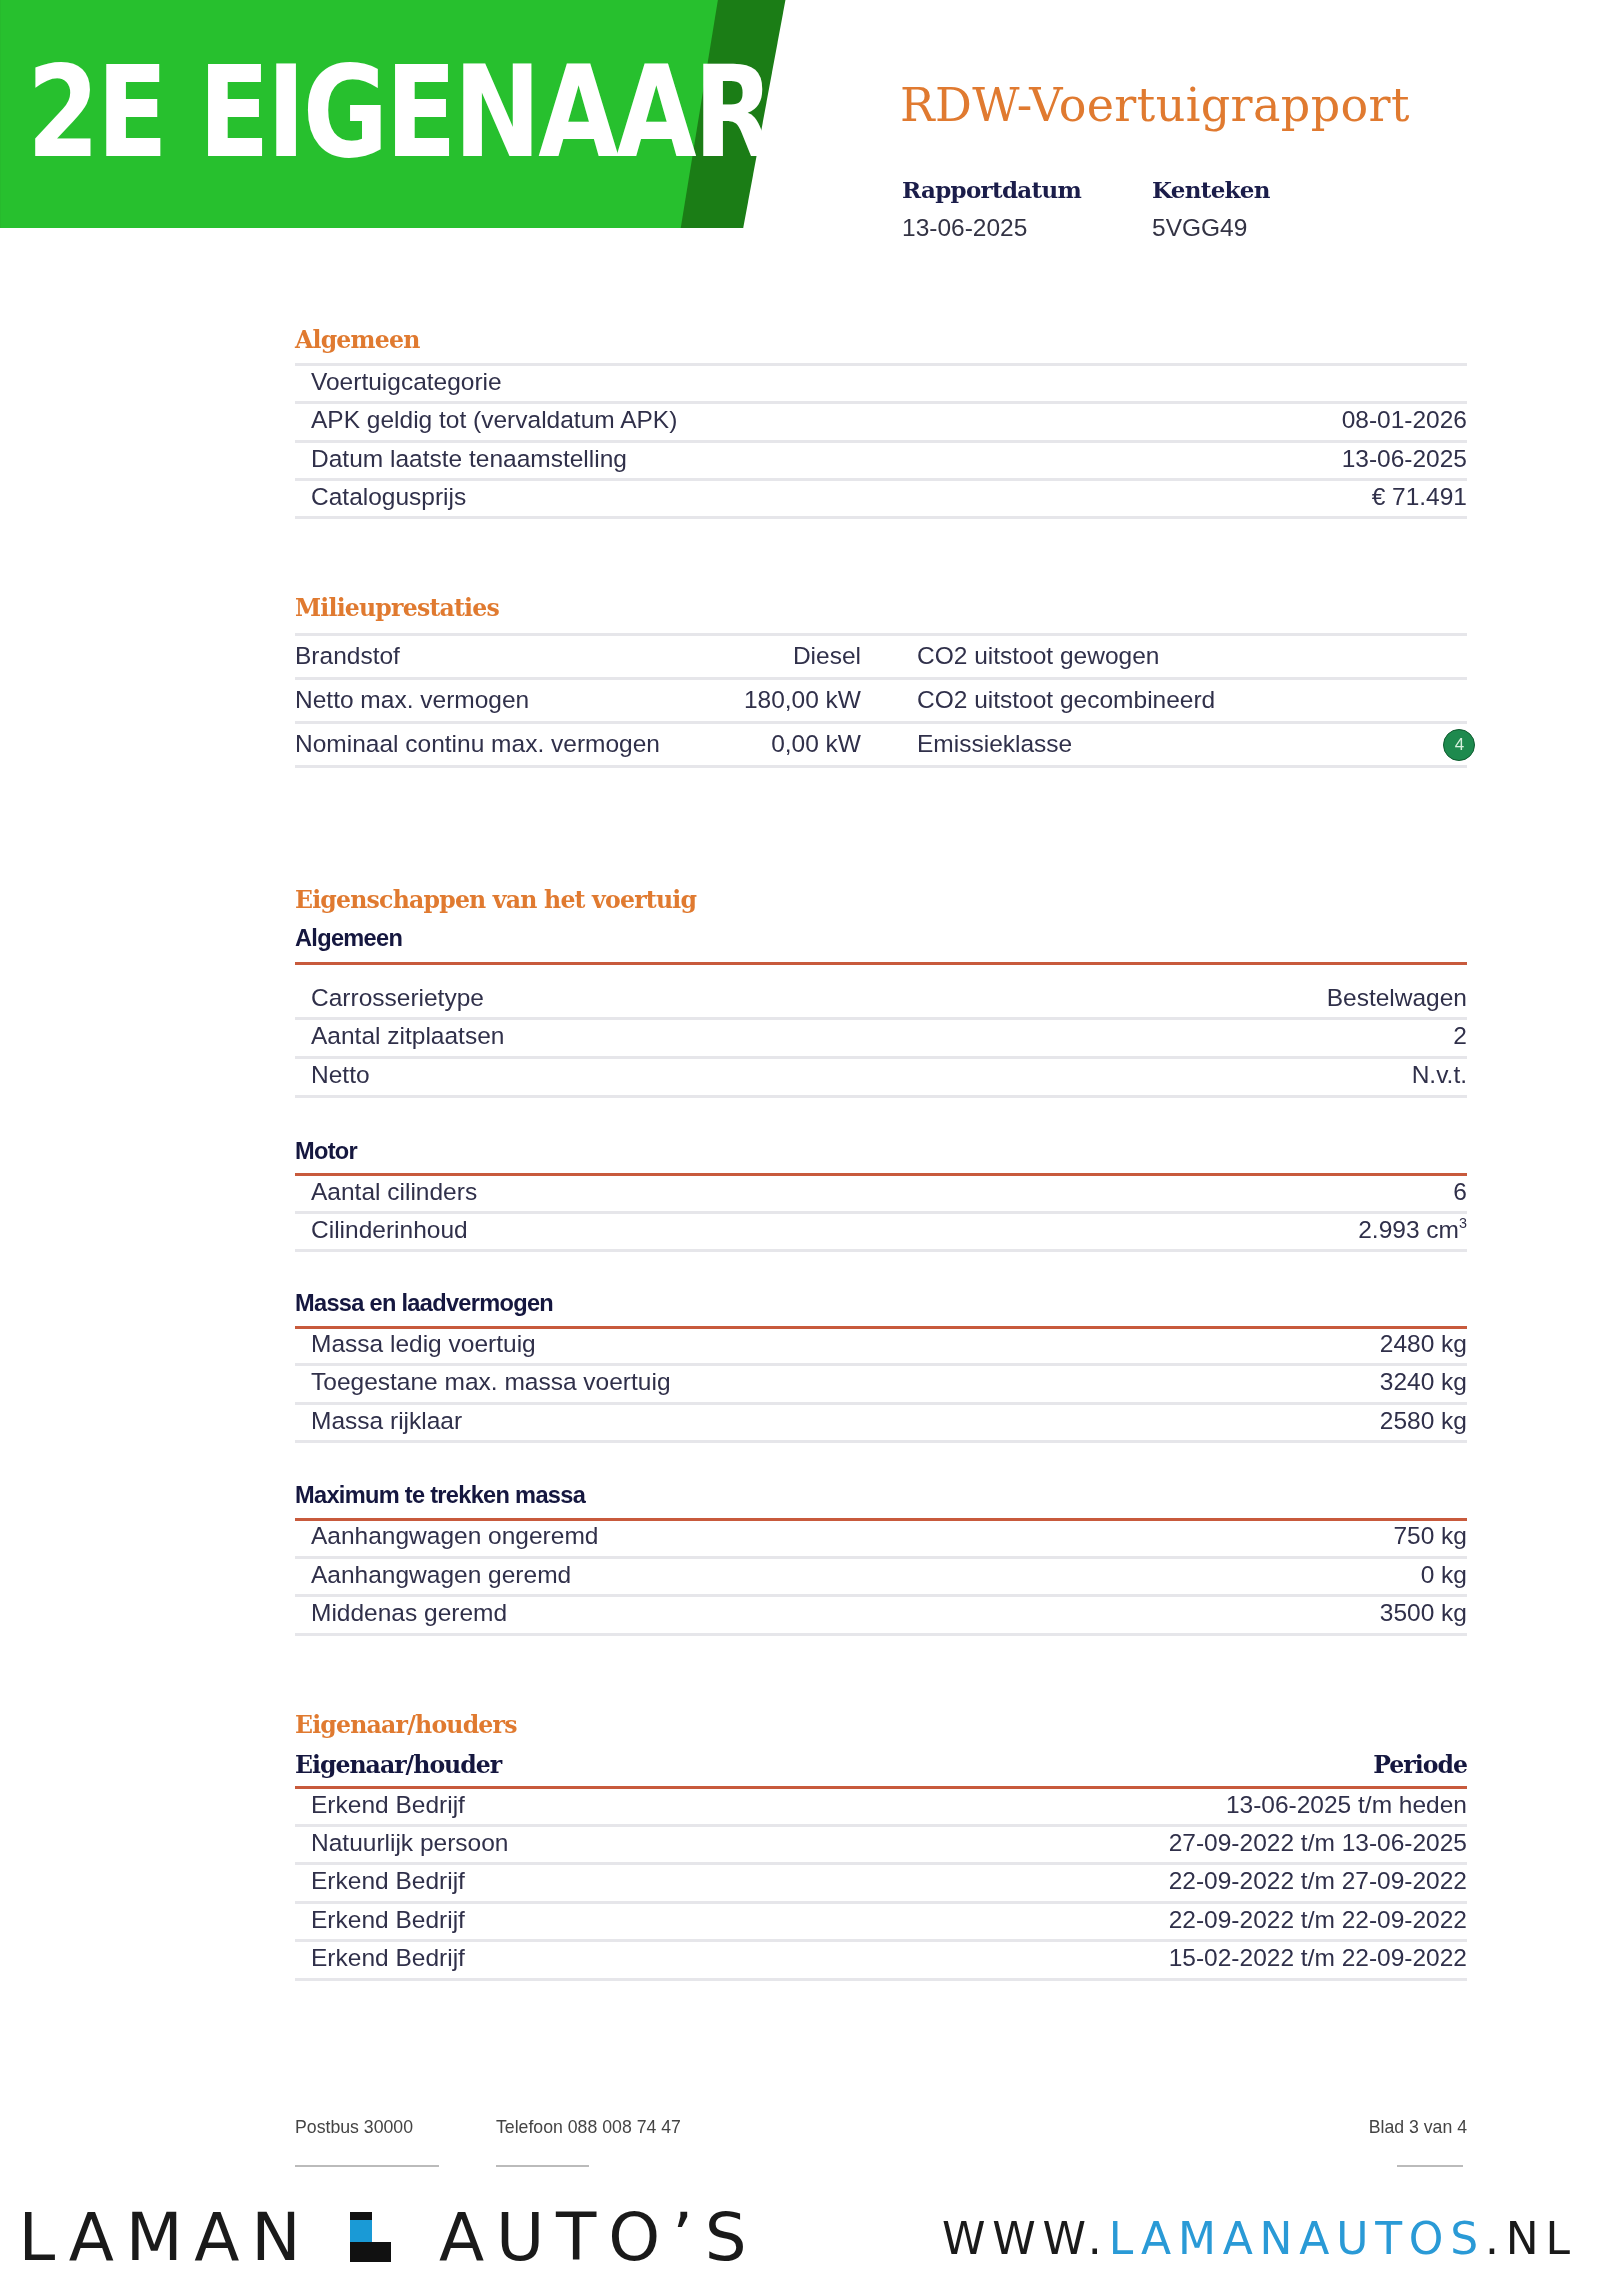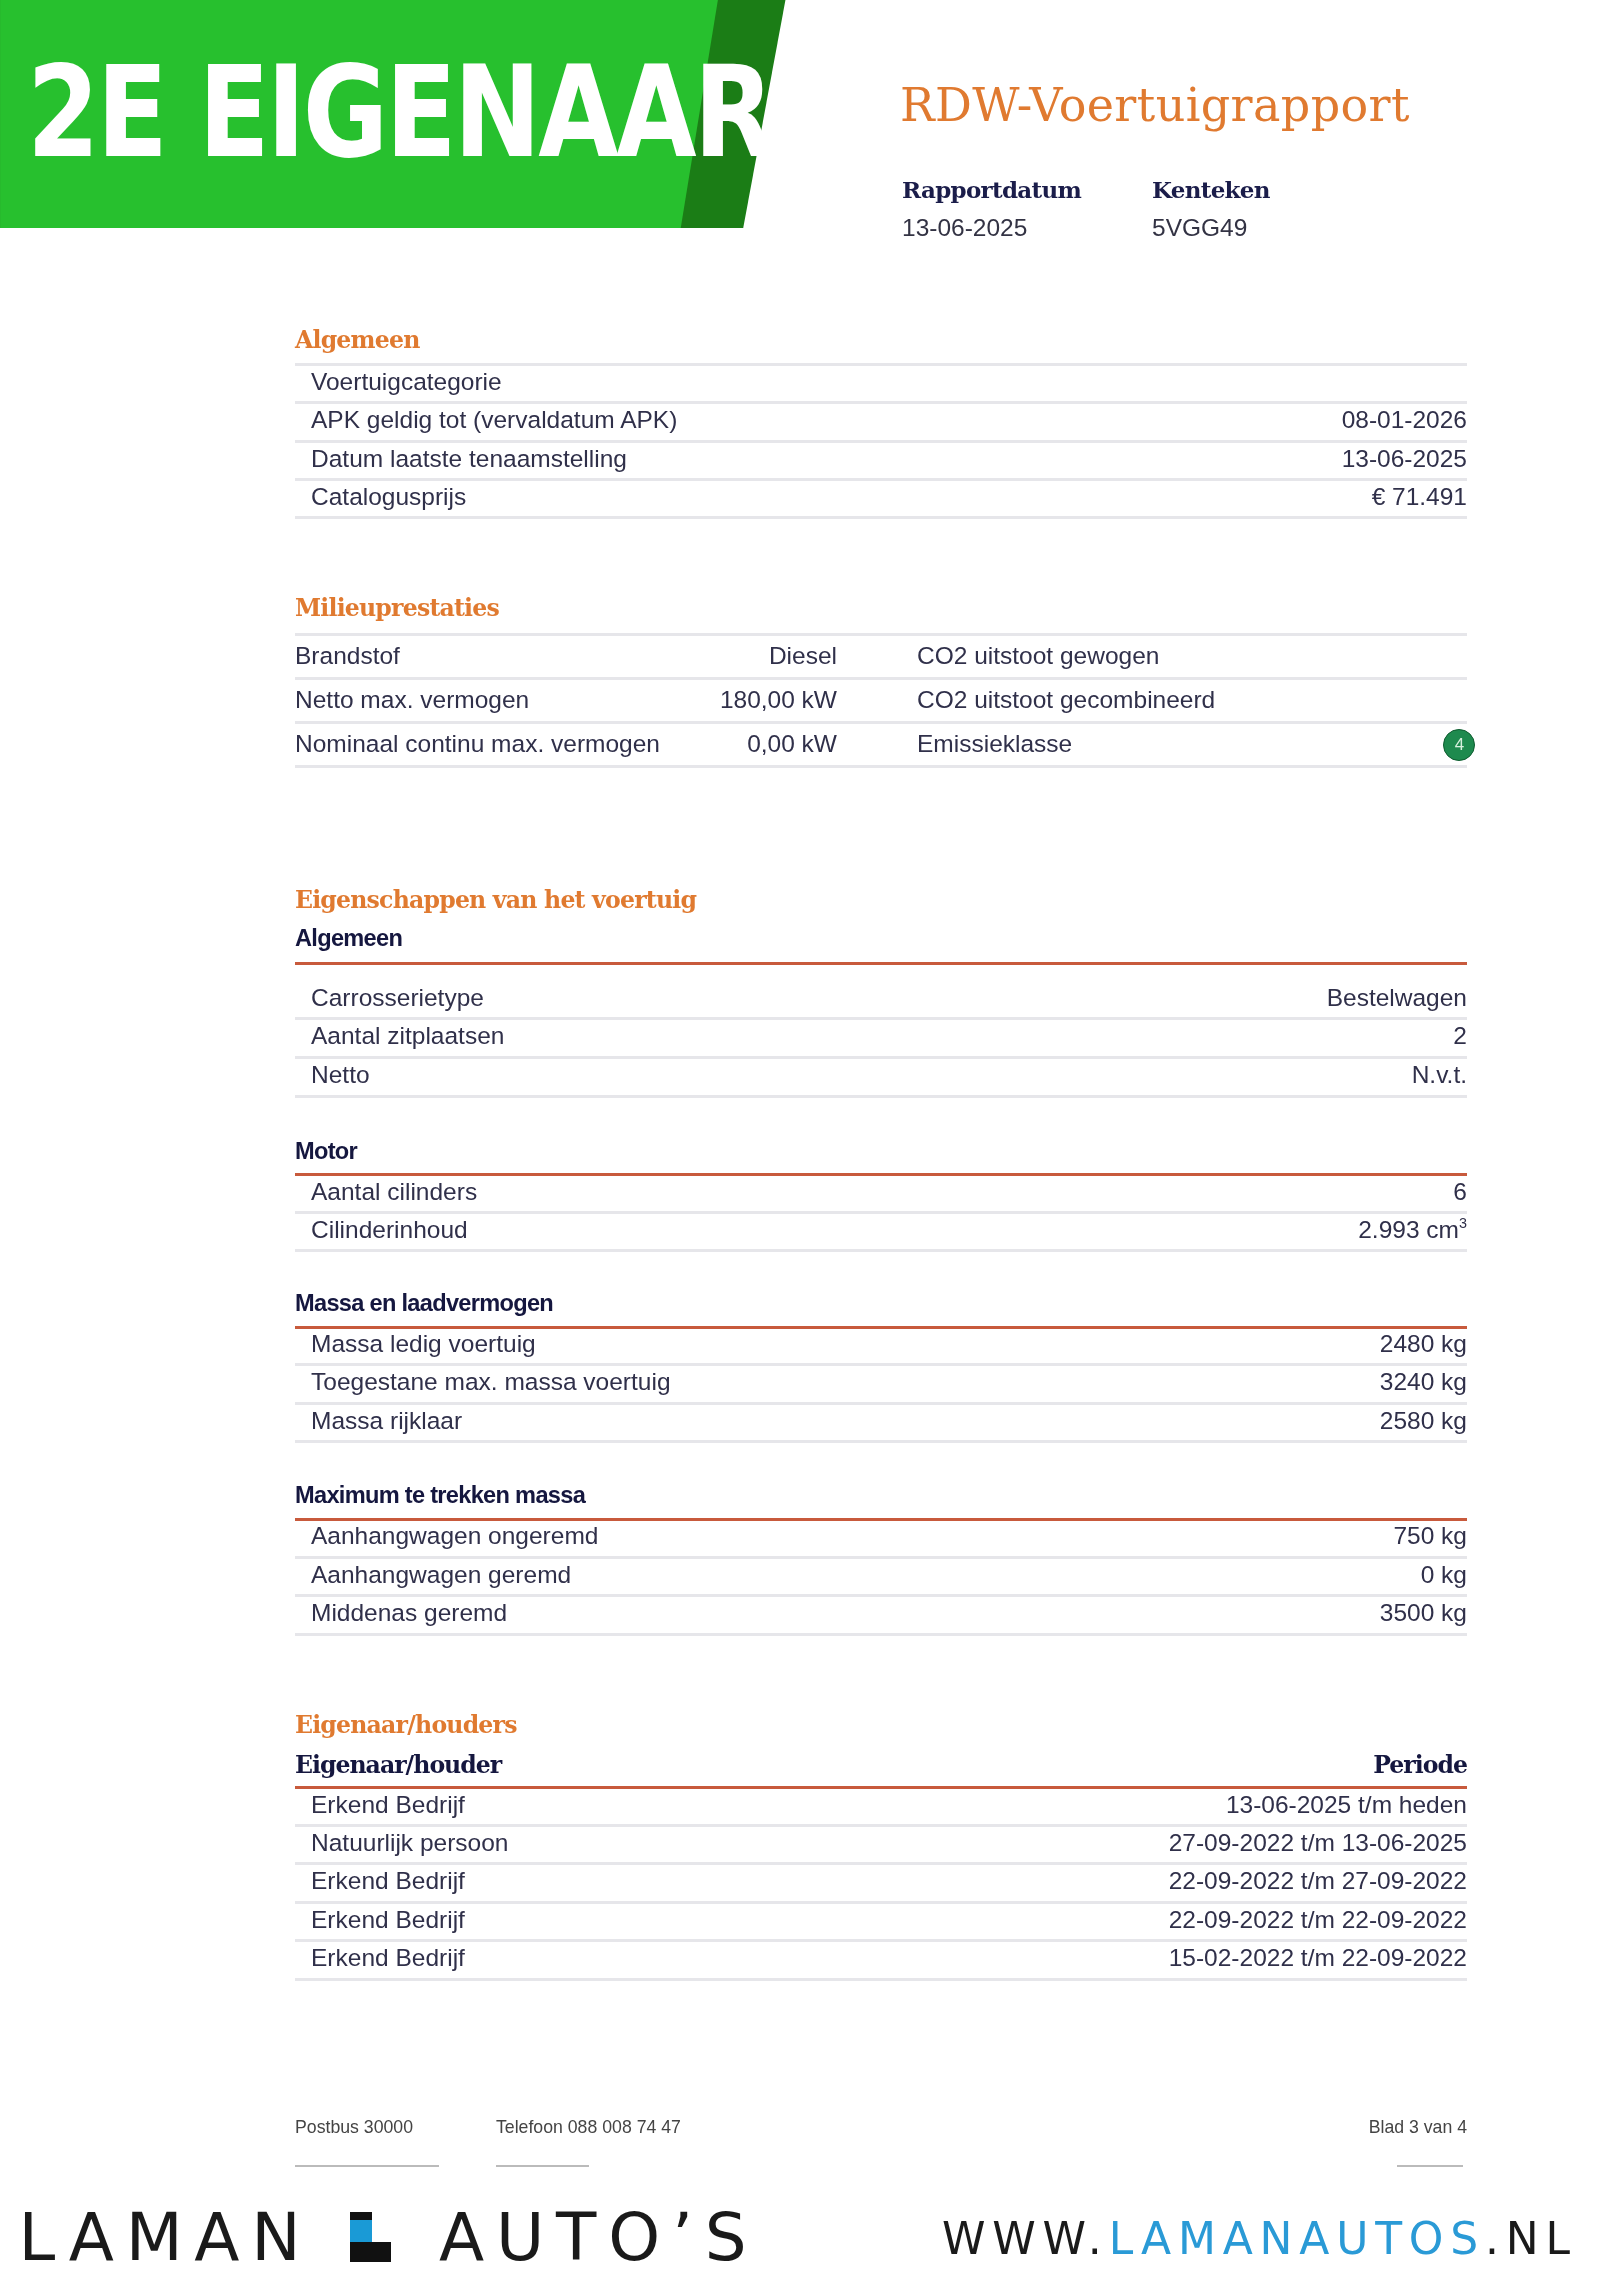--- a/index.html
+++ b/index.html
@@ -48,21 +48,21 @@
   .grey-line { position: absolute; left: 0; width: 1172px; height: 2.5px; background: #e6e6ea; }
 
   .row { position: absolute; left: 0; width: 1172px; height: 37px; font-size: 24.5px; line-height: 37px; color: #30304a; }
   .row .lbl { position: absolute; left: 16px; white-space: nowrap; }
   .row .val { position: absolute; right: 0; white-space: nowrap; text-align: right; }
   .row .val sup { font-size: 14.4px; vertical-align: top; line-height: 25px; }
 
   
   .mrow { position: absolute; left: 0; width: 1172px; height: 44px; font-size: 24.5px; line-height: 44px; color: #30304a; }
   .mrow .lbl { position: absolute; left: 0; white-space: nowrap; }
-  .mrow .val { position: absolute; right: 630px; white-space: nowrap; text-align: right; }
+  .mrow .val { position: absolute; right: 606px; white-space: nowrap; text-align: right; }
   .mrow .lbl2 { position: absolute; left: 622px; white-space: nowrap; }
   .emission-badge {
     position: absolute; right: -8.4px; top: 6.8px; width: 32px; height: 32px; border-radius: 50%;
     background: #1e8a4e; border: 1.7px solid #0f5c30; color: #d8f0de;
     font-size: 17px; line-height: 29px; text-align: center;
   }
 
   
   .footer { position: absolute; font-size: 17.7px; color: #444; white-space: nowrap; }
   .footer-clip { position: absolute; top: 2158px; height: 10px; overflow: hidden; font-size: 17.7px; color: #666; white-space: nowrap; }

